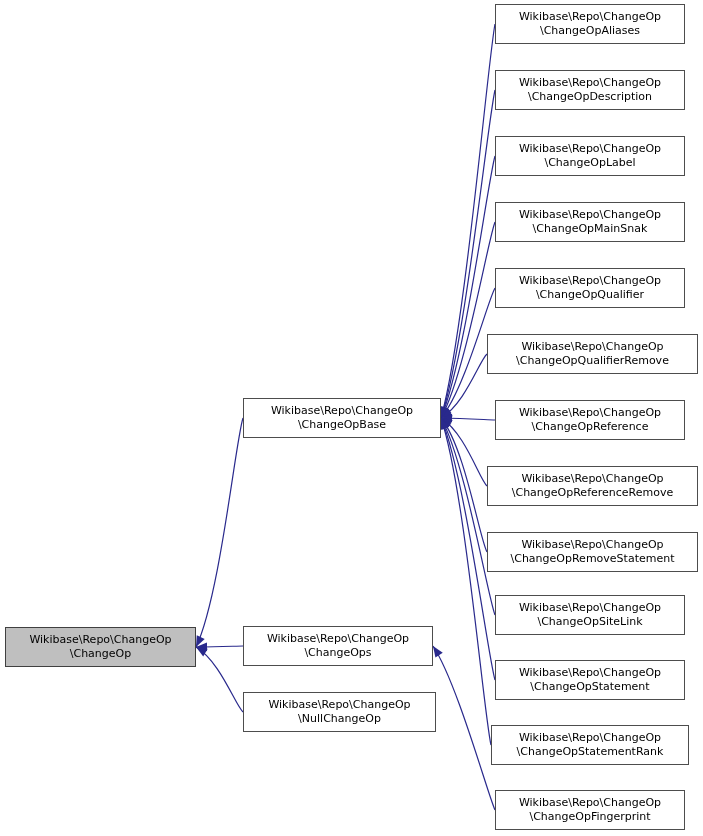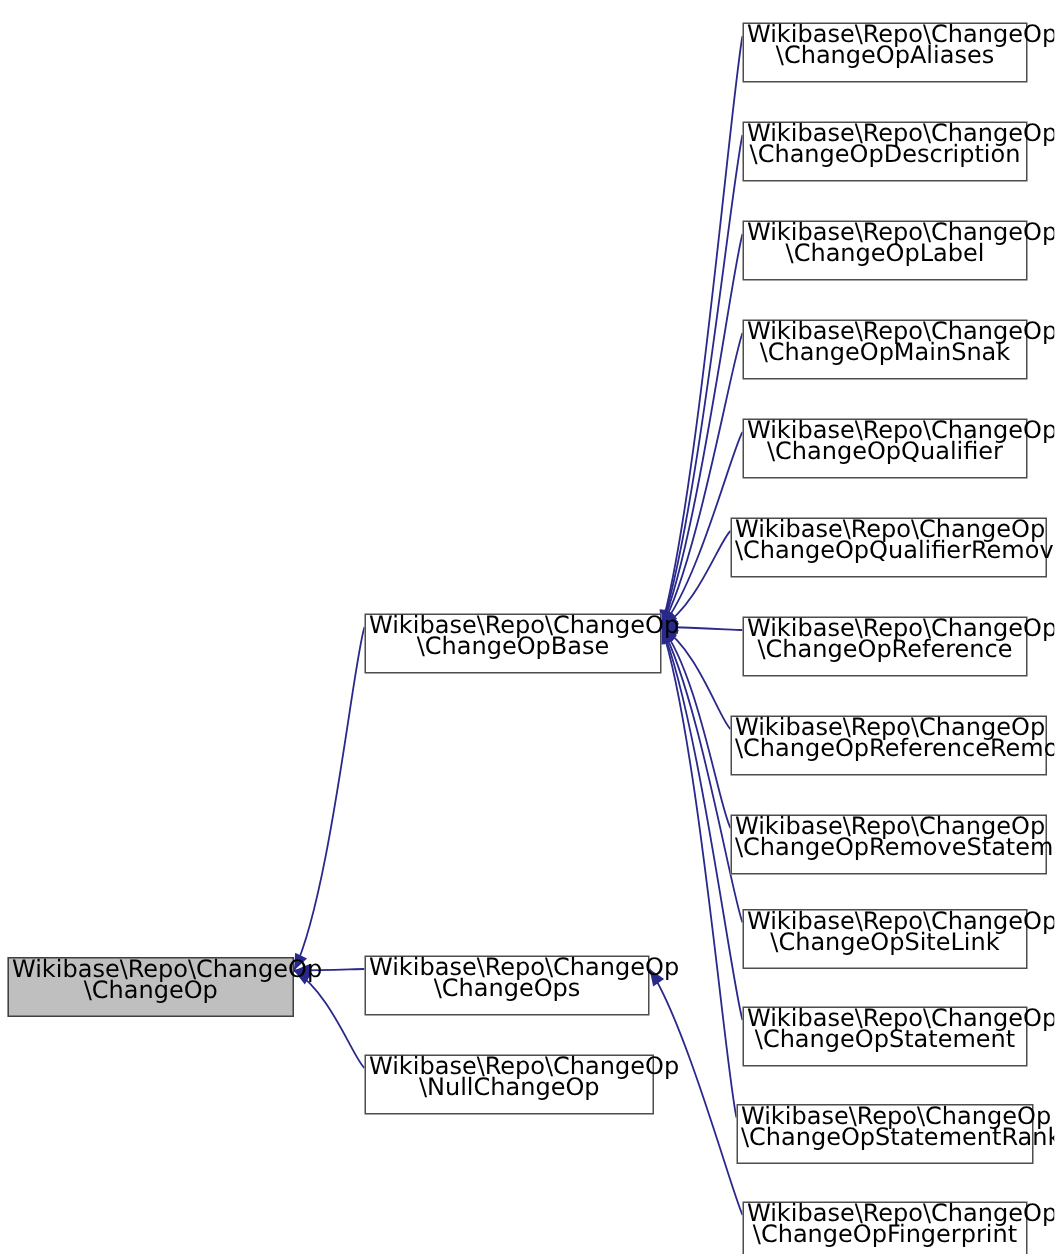--- a/index.html
+++ b/index.html
@@ -22,29 +22,28 @@
     width: 703px;
     height: 836px;
     pointer-events: none;
   }
   .node {
     position: absolute;
     box-sizing: border-box;
     border: 1px solid #4d4d4d;
     background: #ffffff;
     display: flex;
-    align-items: flex-start;
+    align-items: center;
     justify-content: center;
     text-align: center;
-    font-size: 16px;
+    font-size: 11px;
     line-height: 14px;
     color: #000000;
     white-space: pre;
     z-index: 2;
-    margin-top: 11px;
   }
   .node.highlight {
     background: #bfbfbf;
     border-color: #404040;
   }
   .node-label {
     display: block;
     width: 100%;
     padding: 0 2px;
     box-sizing: border-box;

